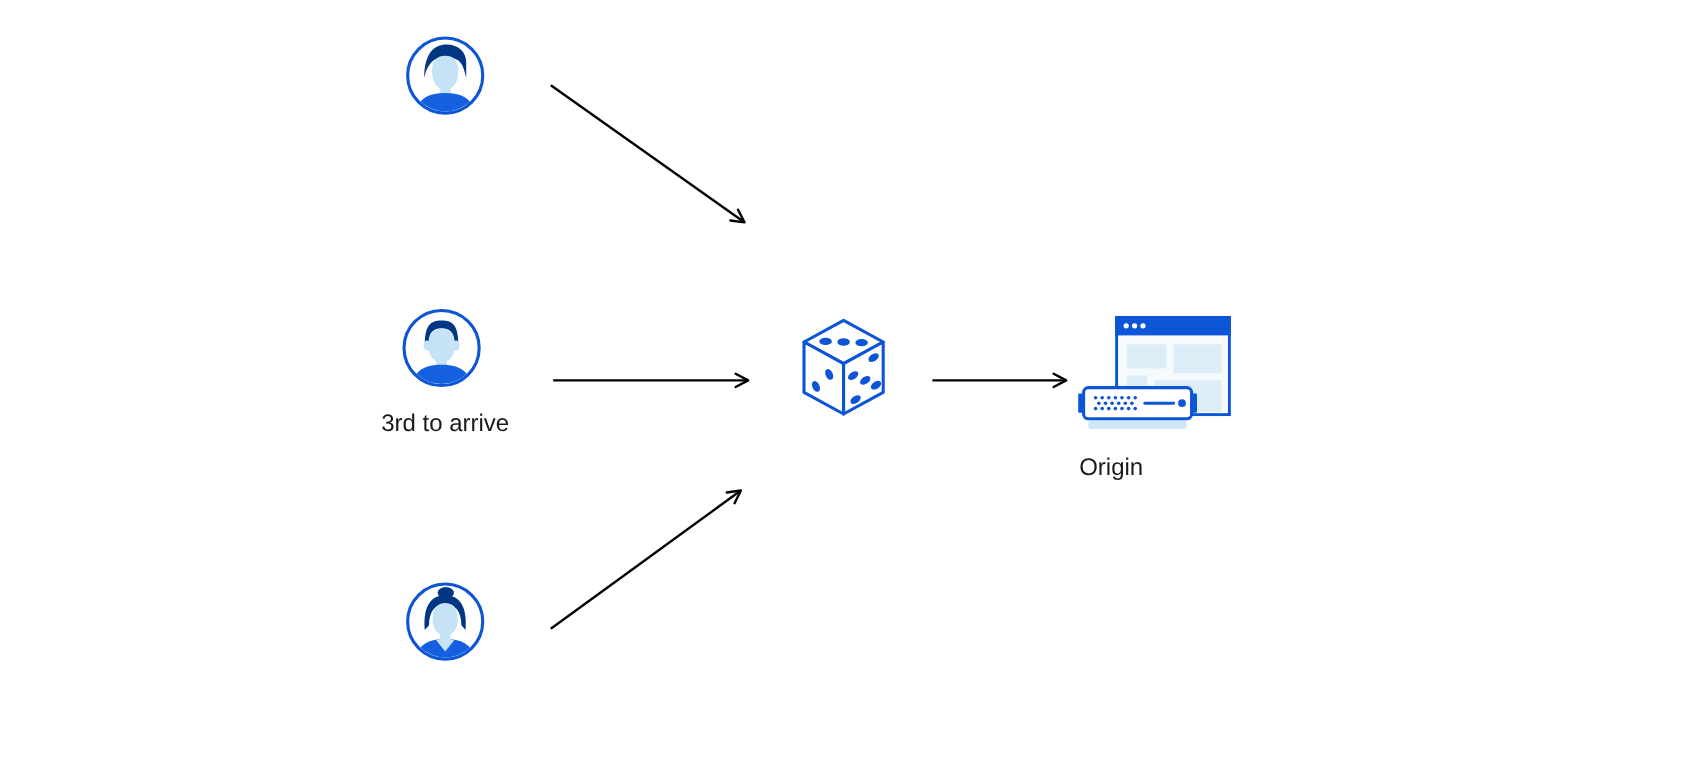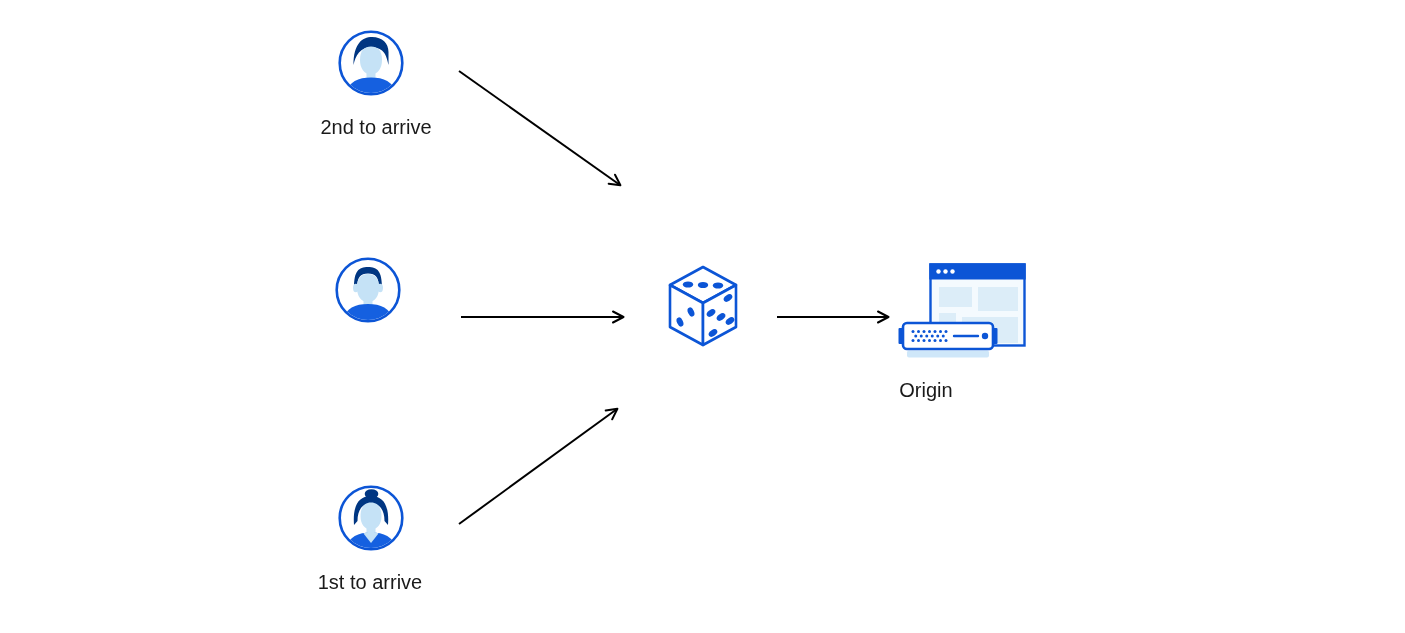--- a/index.html
+++ b/index.html
@@ -48,60 +48,59 @@
         </defs>
       <circle cx="33" cy="33" r="31.3" fill="#ffffff" stroke="#0C55D6" stroke-width="2.6"></circle>
       <g clip-path="url(#clipA)">
         <path d="M15.5,35 C15.5,14 24,7 34,7 C44.5,7 50.5,13.5 50.5,22 L50.5,35 C49,28 47.5,23.5 44,20.5 C37,15.5 26,16.5 21,22.5 C18,26 16.5,30 15.5,35 Z" fill="#003682"></path>
         <path d="M22,30 C22,20 26.5,16.5 33,16.5 C39.5,16.5 44,20 44,30 C44,38 40,44.5 33,44.5 C26,44.5 22,38 22,30 Z" fill="#C5E2F6"></path>
         <rect x="28.5" y="41" width="9" height="8" fill="#C5E2F6"></rect>
         <path d="M7,66 C9.5,52.5 19,47.5 33,47.5 C47,47.5 56.5,52.5 59,66 Z" fill="#1560E0"></path>
       </g>
     </svg>
   </span>
-  <div class="node-label" style="left:291px;top:114px;width:170px;">2nd to arrive</div>
 
   <span class="abs" style="left:335px;top:257px;">
     <svg width="66" height="66" viewBox="0 0 66 66">
       <defs>
           <clipPath id="clipB">
             <circle cx="33" cy="33" r="30"></circle>
           </clipPath>
         </defs>
       <circle cx="33" cy="33" r="31.3" fill="#ffffff" stroke="#0C55D6" stroke-width="2.6"></circle>
       <g clip-path="url(#clipB)">
         <path d="M19,31 C19,14 23.5,10 33,10 C42.5,10 47,14 47,31 L44,31 C44,20.5 40.5,16.5 33,16.5 C25.5,16.5 22,20.5 22,31 Z" fill="#003682"></path>
         <ellipse cx="20.8" cy="31" rx="2.8" ry="4.2" fill="#C5E2F6"></ellipse>
         <ellipse cx="45.2" cy="31" rx="2.8" ry="4.2" fill="#C5E2F6"></ellipse>
         <path d="M22,31 C22,21 26.5,17 33,17 C39.5,17 44,21 44,31 C44,39 40,45 33,45 C26,45 22,39 22,31 Z" fill="#C5E2F6"></path>
         <rect x="28.5" y="42" width="9" height="8" fill="#C5E2F6"></rect>
         <path d="M7,66 C9.5,52 19,47 33,47 C47,47 56.5,52 59,66 Z" fill="#1560E0"></path>
       </g>
     </svg>
   </span>
+  <div class="node-label" style="left:286px;top:340px;width:170px;">3rd to arrive</div>
 
   <span class="abs" style="left:338px;top:485px;">
     <svg width="66" height="66" viewBox="0 0 66 66">
       <defs>
           <clipPath id="clipC">
             <circle cx="33" cy="33" r="30"></circle>
           </clipPath>
         </defs>
       <circle cx="33" cy="33" r="31.3" fill="#ffffff" stroke="#0C55D6" stroke-width="2.6"></circle>
       <g clip-path="url(#clipC)">
         <ellipse cx="33.5" cy="9" rx="6.8" ry="4.8" fill="#003682"></ellipse>
         <path d="M16,40 C14.5,20 21,11 33,11 C45,11 51.5,20 50,40 L46.5,36 C46.5,24 41,18.5 33,18.5 C25,18.5 19.5,24 19.5,36 Z" fill="#003682"></path>
         <path d="M22.5,31 C22.5,21.5 27,17.5 33,17.5 C39,17.5 43.5,21.5 43.5,31 C43.5,39 39.5,44.5 33,44.5 C26.5,44.5 22.5,39 22.5,31 Z" fill="#C5E2F6"></path>
         <rect x="28.5" y="41.5" width="9" height="8" fill="#C5E2F6"></rect>
         <path d="M7,66 C9.5,52.5 19,47.5 33,47.5 C47,47.5 56.5,52.5 59,66 Z" fill="#1560E0"></path>
         <path d="M25.5,48.5 L33,58 L40.5,48.5 C35.5,46.2 30.5,46.2 25.5,48.5 Z" fill="#C5E2F6"></path>
       </g>
     </svg>
   </span>
-  <div class="node-label" style="left:285px;top:569px;width:170px;">1st to arrive</div>
 
   <span class="abs" style="left:667px;top:264px;">
     <svg width="72" height="84" viewBox="0 0 72 84">
       <g fill="#ffffff" stroke="#0C55D6" stroke-width="2.6" stroke-linejoin="round">
         <path d="M36,3 L69,21 L36,39 L3,21 Z"></path>
         <path d="M3,21 L36,39 L36,81 L3,63 Z"></path>
         <path d="M69,21 L36,39 L36,81 L69,63 Z"></path>
       </g>
       <g fill="#0C55D6">
 

